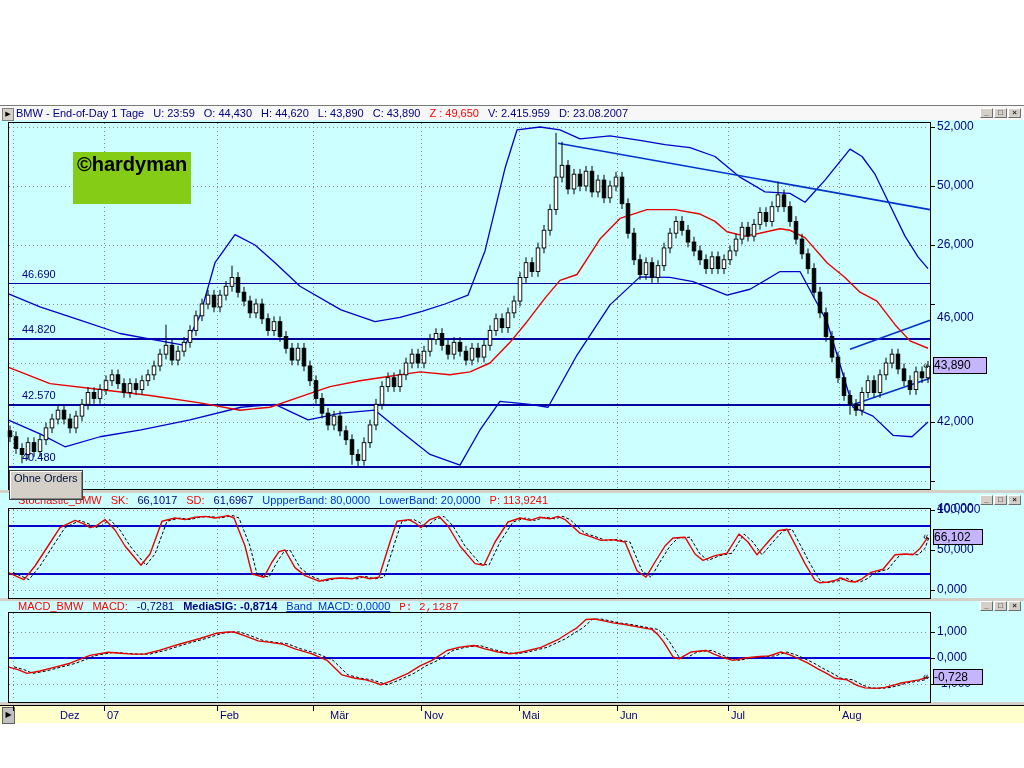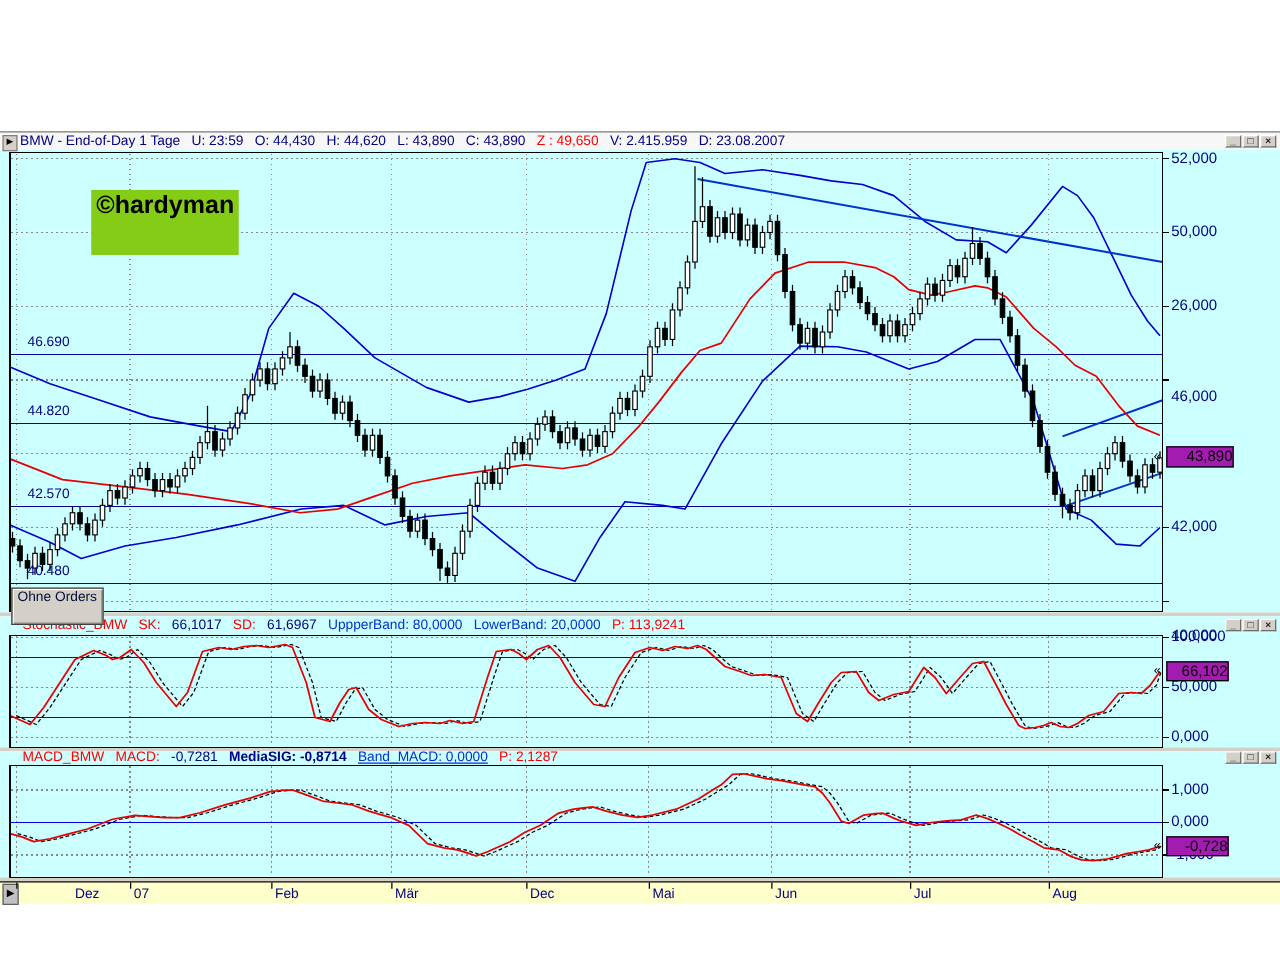--- a/index.html
+++ b/index.html
@@ -35,22 +35,22 @@
   .lvl{position:absolute;font-size:11px;color:#000080;z-index:5;padding-left:12px;}
   .tickl{position:absolute;font-size:12px;color:#000080;z-index:5;white-space:nowrap;}
   .monthl{position:absolute;top:3px;font-size:11px;color:#000080;}
   .monthtick{position:absolute;top:0;width:1px;height:5px;background:#000;}
   
   #watermark{position:absolute;left:73px;top:152px;width:118px;height:52px;background:#84cc16;z-index:6;}
   #watermark span{display:block;margin:1px 0 0 4px;font-size:20px;font-weight:bold;color:#000;}
   #orders-btn{position:absolute;left:9px;top:470px;width:74px;height:30px;background:#d4d0c8;
       border:1px solid #404040;box-shadow:inset 1px 1px 0 #ffffff, inset -1px -1px 0 #888888;
       font-size:11px;color:#00103a;line-height:15px;padding-left:4px;box-sizing:border-box;z-index:6;}
-  .ptag{position:absolute;left:933px;background:#a21caf;border:1px solid #000;color:#000;
-        font-size:12px;text-align:right;z-index:7;}
+  .ptag{position:absolute;left:933px;background:#c4b5fd;border:1px solid #000;color:#000;
+        font-size:12px;text-align:left;z-index:7;}
   #tag-main{top:357px;width:52px;height:15px;line-height:15px;}
   #tag-stoch{top:529px;width:48px;height:14px;line-height:14px;}
   #tag-macd{top:669px;width:48px;height:14px;line-height:14px;}
   .tagarrow{position:absolute;left:923px;font-size:10px;color:#000;z-index:7;}
   
   #xaxis{position:absolute;left:0;top:705px;width:1024px;height:18px;background:#ffffcc;
          border-top:1px solid #000;box-sizing:border-box;}
   #xaxis-btn{position:absolute;left:2px;top:1px;width:11px;height:15px;background:#c0c0c0;
          border:1px solid #606060;font-size:8px;line-height:14px;text-align:center;color:#000;}
 </style>
@@ -461,21 +461,21 @@
   <div class="subheader" id="hdr-stoch">
     <div class="seg-row"><span style="color: rgb(255, 0, 0);">Stochastic_BMW</span><span style="color: rgb(255, 0, 0);">SK:</span><span style="color: rgb(0, 0, 128);">66,1017</span><span style="color: rgb(255, 0, 0);">SD:</span><span style="color: rgb(0, 0, 128);">61,6967</span><span style="color: rgb(0, 51, 204);">UppperBand: 80,0000</span><span style="color: rgb(0, 51, 204);">LowerBand: 20,0000</span><span style="color: rgb(255, 0, 0);">P: 113,9241</span></div>
     <div class="winbtns winbtns-sub" style="position:absolute;">
       <div class="wb">_</div>
       <div class="wb">□</div>
       <div class="wb">×</div>
     </div>
   </div>
 
   <div class="subheader" id="hdr-macd">
-    <div class="seg-row"><span style="color: rgb(255, 0, 0);">MACD_BMW</span><span style="color: rgb(255, 0, 0);">MACD:</span><span style="color: rgb(0, 0, 128);">-0,7281</span><span style="color: rgb(0, 0, 128); font-weight: bold;">MediaSIG: -0,8714</span><span style="color: rgb(0, 51, 204); text-decoration: underline;">Band_MACD: 0,0000</span><span style="color: rgb(255, 0, 0);">P: 2,1287</span></div>
+    <div class="seg-row"><span style="color: rgb(255, 0, 0);">MACD_BMW</span><span style="color: rgb(255, 0, 0);">MACD:</span><span style="color: rgb(0, 0, 128);">-0,7281</span><span style="color: rgb(0, 0, 128); font-weight: bold;">MediaSIG: -0,8714</span><span style="color: rgb(0, 51, 204); text-decoration: underline;">Band_MACD: 0,0000</span><span style="color: rgb(255, 0, 0); font-family: Liberation Mono, monospace;">P: 2,1287</span></div>
     <div class="winbtns winbtns-sub" style="position:absolute;top:0;">
       <div class="wb">_</div>
       <div class="wb">□</div>
       <div class="wb">×</div>
     </div>
   </div>
 
   <div id="watermark">
     <span>©hardyman</span>
   </div>
@@ -490,23 +490,23 @@
 
   <div id="xaxis">
     <div id="xaxis-btn">▶</div>
   <div class="monthtick" style="left: 13px;"></div>
       <div class="monthl" style="left: 16px; margin-left: 44px;">Dez</div>
       <div class="monthtick" style="left: 104px;"></div>
       <div class="monthl" style="left: 107px;">07</div>
       <div class="monthtick" style="left: 217px;"></div>
       <div class="monthl" style="left: 220px;">Feb</div>
       <div class="monthtick" style="left: 313px;"></div>
-      <div class="monthl" style="left: 316px;">Mär</div>
+      <div class="monthl" style="left: 330px;">Mär</div>
       <div class="monthtick" style="left: 421px;"></div>
-      <div class="monthl" style="left: 424px;">Dec</div>
+      <div class="monthl" style="left: 424px;">Nov</div>
       <div class="monthtick" style="left: 519px;"></div>
       <div class="monthl" style="left: 522px;">Mai</div>
       <div class="monthtick" style="left: 617px;"></div>
       <div class="monthl" style="left: 620px;">Jun</div>
       <div class="monthtick" style="left: 728px;"></div>
       <div class="monthl" style="left: 731px;">Jul</div>
       <div class="monthtick" style="left: 839px;"></div>
       <div class="monthl" style="left: 842px;">Aug</div>
     </div>
 

